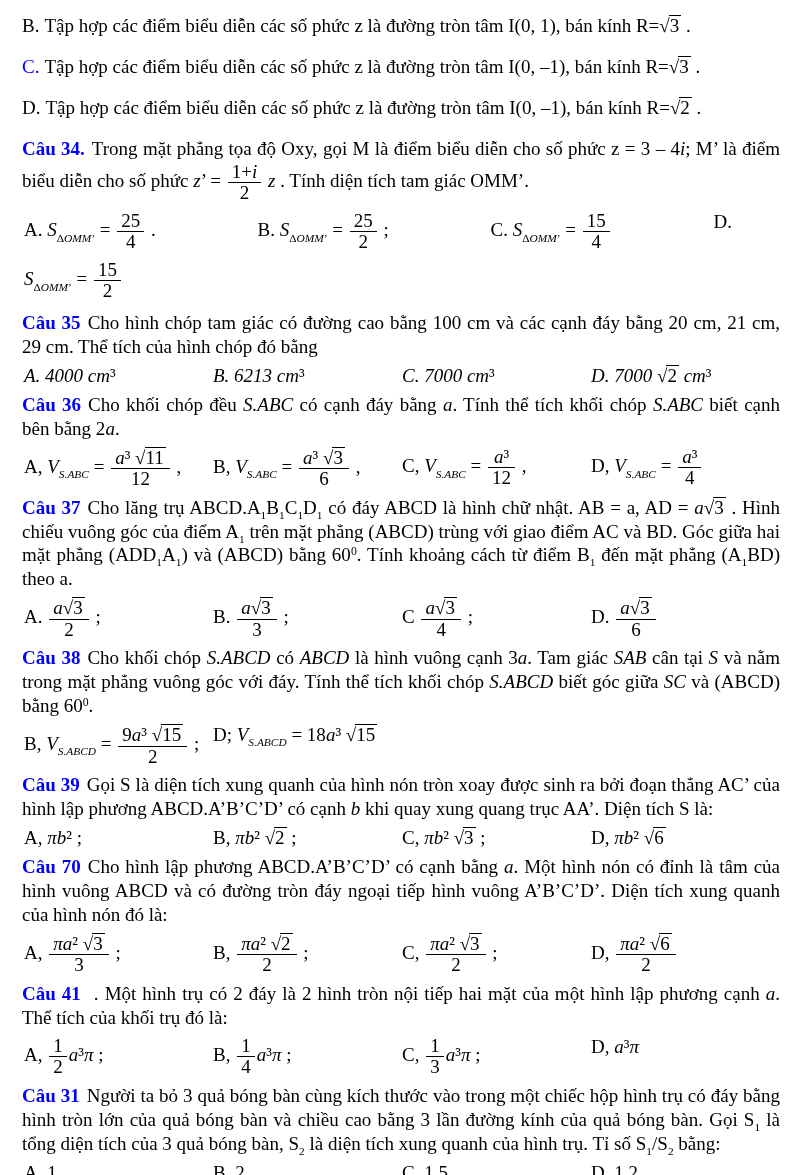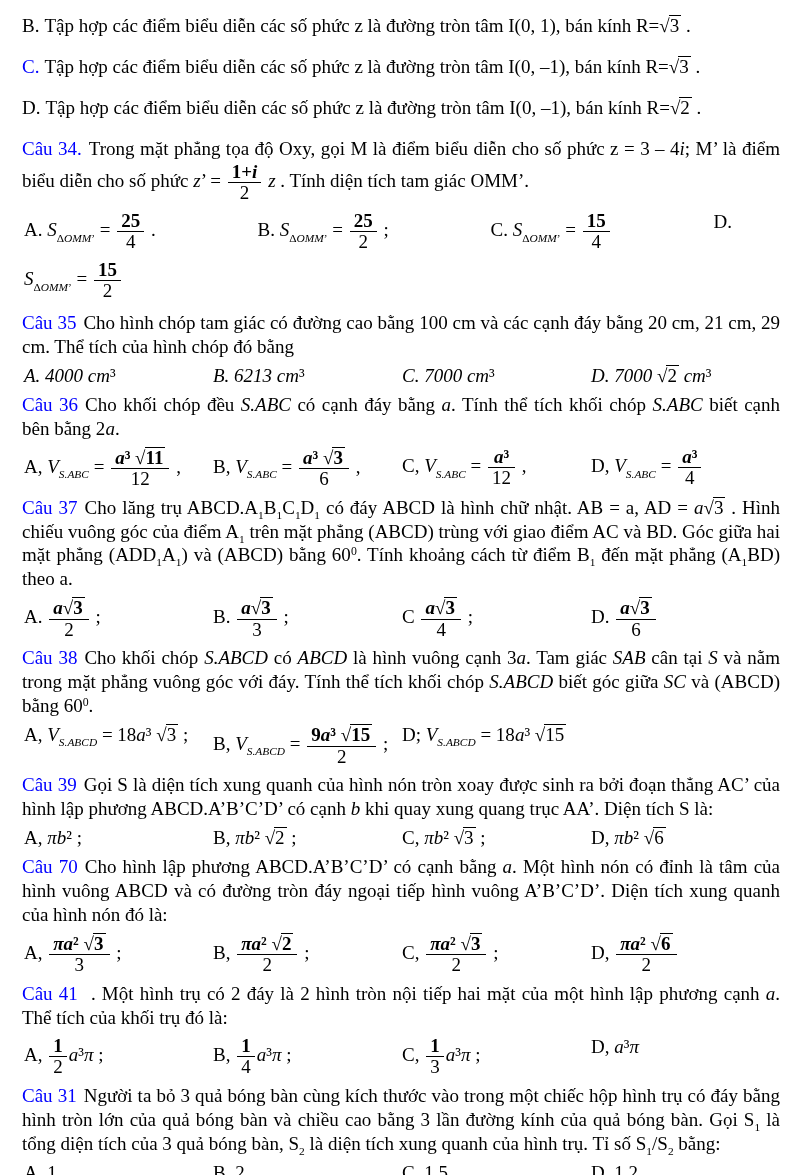--- a/index.html
+++ b/index.html
@@ -10,21 +10,21 @@
     font-size: 19px;
     line-height: 1.26;
   }
   .page { padding: 8px 20px 0 22px; }
 
   .opt-line { margin: 6px 0 17px 0; white-space: nowrap; }
   .optletter { margin-right: 5px; }
   .optletter.blue { color: #0000ff; }
 
   .para { text-align: justify; margin: 3px 0 2px 0; }
-  .qlabel { color: #0000ff; font-weight: normal; margin-right: 7px; margin-top: 45px; }
+  .qlabel { color: #0000ff; font-weight: bold; margin-right: 7px; margin-top: 45px; }
 
   .answers {
     display: grid;
     grid-template-columns: repeat(4, 1fr);
     align-items: flex-start;
     margin: 5px 0 5px 2px;
   }
   .answers.spread {
     display: flex;
     justify-content: space-between;
@@ -34,21 +34,21 @@
 
   
   i { font-style: italic; }
   sub { font-size: 0.60em; vertical-align: -0.45em; line-height: 0; }
   sup { font-size: 0.62em; vertical-align: 0.55em; line-height: 0; }
   .frac {
     display: inline-flex; flex-direction: column;
     text-align: center; vertical-align: middle;
     line-height: 1.08; margin: 1px 2px;
   }
-  .frac .num { padding: 0 4px; font-weight: bold; }
+  .frac .num { padding: 0 4px; }
   .frac .den { border-top: 1.4px solid #000; padding: 0 4px; }
   .sqrt { white-space: nowrap; }
   .sqrt .rad { font-style: normal; margin-right: -1px; }
   .sqrt .bar {
     display: inline-block; font-style: normal;
     border-top: 1.4px solid #000;
     padding: 0 2px 0 1px; line-height: 1.05;
   }
 </style>
 </head>
@@ -143,21 +143,20 @@
     <span class="ans">D. <span class="frac">
           <span class="num"><i>a</i><span class="sqrt"><span class="rad">√</span><span class="bar">3</span></span></span>
           <span class="den">6</span>
         </span></span>
   </div>
 
   <p class="para">
     <b class="qlabel">Câu 38</b><span>Cho khối chóp <i>S.ABCD</i> có <i>ABCD</i> là hình vuông cạnh 3<i>a</i>. Tam giác <i>SAB</i> cân tại <i>S</i> và nằm trong mặt phẳng vuông góc với đáy. Tính thể tích khối chóp <i>S.ABCD</i> biết góc giữa <i>SC</i> và (ABCD) bằng 60<sup>0</sup>.</span>
   </p>
   <div class="answers">
-    <span class="ans">A, <i>V</i><sub><i>S.ABCD</i></sub> = 18<i>a</i>³ <span class="sqrt"><span class="rad">√</span><span class="bar">3</span></span> ;</span>
     <span class="ans">B, <i>V</i><sub><i>S.ABCD</i></sub> = <span class="frac">
           <span class="num">9<i>a</i>³ <span class="sqrt"><span class="rad">√</span><span class="bar">15</span></span></span>
           <span class="den">2</span>
         </span> ;</span>
     <span class="ans">D; <i>V</i><sub><i>S.ABCD</i></sub> = 18<i>a</i>³ <span class="sqrt"><span class="rad">√</span><span class="bar">15</span></span></span>
   </div>
 
   <p class="para">
     <b class="qlabel">Câu 39</b><span>Gọi S là diện tích xung quanh của hình nón tròn xoay được sinh ra bởi đoạn thẳng AC’ của hình lập phương ABCD.A’B’C’D’ có cạnh <i>b</i> khi quay xung quang trục AA’. Diện tích S là:</span>
   </p>

